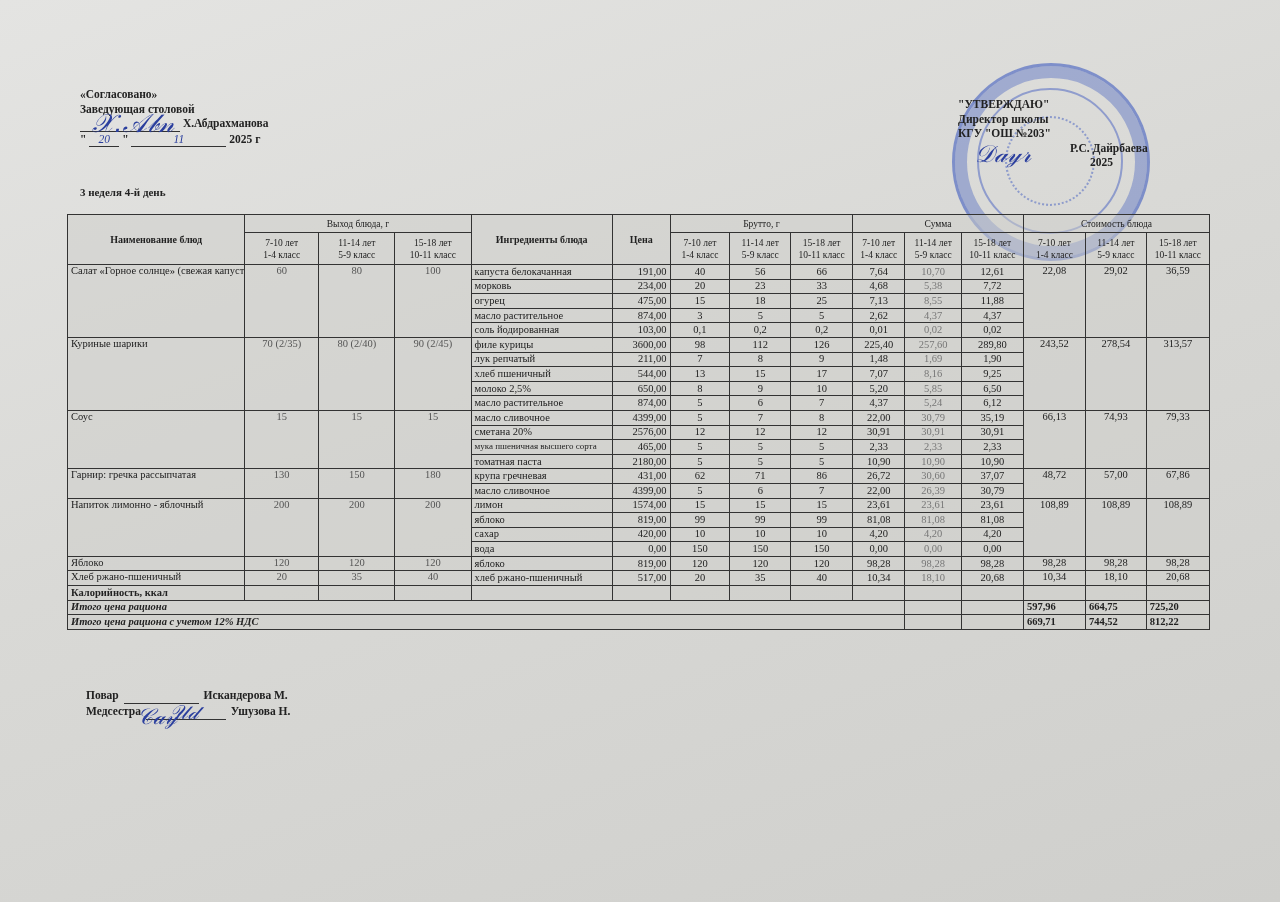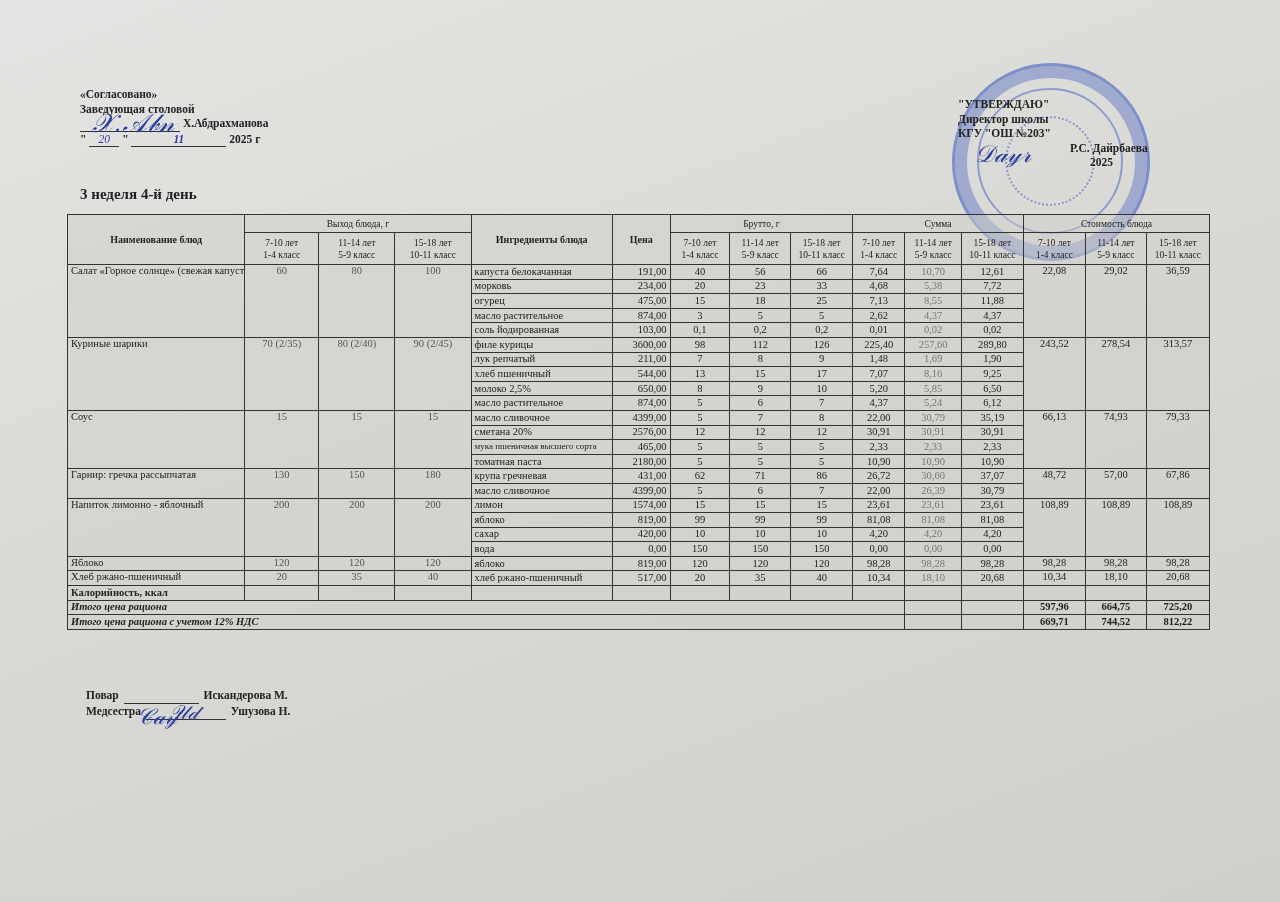--- a/index.html
+++ b/index.html
@@ -11,21 +11,21 @@
     position:relative;
   }
   .paper { position:absolute; left:0; top:0; width:1280px; height:902px; }
   .approve-left {
     position:absolute; left:80px; top:87px; font-size:11.5px; font-weight:bold; line-height:14.5px;
   }
   .approve-left .sig-line { display:inline-block; border-bottom:1px solid #333; }
   .approve-right {
     position:absolute; left:958px; top:97px; font-size:11.5px; font-weight:bold; line-height:14.5px;
   }
-  .week-label { position:absolute; left:80px; top:186px; font-size:15px; font-weight:bold; }
+  .week-label { position:absolute; left:80px; top:186px; font-size:11px; font-weight:bold; }
   .stamp {
     position:absolute; left:952px; top:63px; width:192px; height:192px; border-radius:50%;
     border:3px solid rgba(50,80,190,0.55);
     box-shadow: inset 0 0 0 10px rgba(0,0,0,0), inset 0 0 0 12px rgba(50,80,190,0.35);
     pointer-events:none;
   }
   .stamp .inner {
     position:absolute; left:22px; top:22px; width:142px; height:142px; border-radius:50%;
     border:2px solid rgba(50,80,190,0.45);
   }
@@ -45,38 +45,38 @@
   table.menu th.bold { font-weight:bold; font-size:10px; }
   td.c { text-align:center; }
   td.r { text-align:right;margin-left:18px; }
   td.light { color:#777; }
   td.dish { vertical-align:top; white-space:normal; line-height:13px; }
   td.ytop { vertical-align:top; text-align:center; color:#555; }
   td.cost { vertical-align:top; text-align:center; }
   td.ing { font-size:10.5px; }
   td.ing.small { font-size:9px; line-height:9px; }
   tr.total td { font-weight:bold; font-style:italic; }
-  tr.total td.num { font-style:normal; text-align:center; }
+  tr.total td.num { font-style:normal; text-align:left; }
   tr.kcal td { font-weight:bold; }
   .signers { position:absolute; left:86px; top:688px; font-size:11.5px; font-weight:bold; line-height:15px; }
   .signers .line { display:inline-block; width:75px; border-bottom:1px solid #333; margin:0 2px; }
   .sig-scribble { font-family:"DejaVu Sans", sans-serif; color:#2b3f9e; font-style:italic; position:absolute; }
 </style>
 </head>
 <body>
 
 <div class="paper">
 
   <div class="approve-left">
     <div>«Согласовано»</div>
     <div>Заведующая столовой</div>
     <div><span class="sig-line" style="width:100px">&nbsp;</span>
       <span>Х.Абдрахманова</span></div>
     <div>" <span class="sig-line" style="width:30px;text-align:center;font-weight:normal;font-style:italic;color:#2b3f9e">20</span> "
-      <span class="sig-line" style="width:95px;text-align:center;font-weight:bold;font-style:italic;color:#2b3f9e">11</span>
+      <span class="sig-line" style="width:95px;text-align:center;font-weight:normal;font-style:italic;color:#2b3f9e">11</span>
       <span>2025 г</span></div>
   </div>
   <div class="sig-scribble" style="left:92px;top:108px;font-size:26px;">𝒳.𝒜𝒷𝓃</div>
 
   <div class="stamp">
     <div class="inner"></div>
     <div class="emblem"></div>
   </div>
 
   <div class="approve-right">

